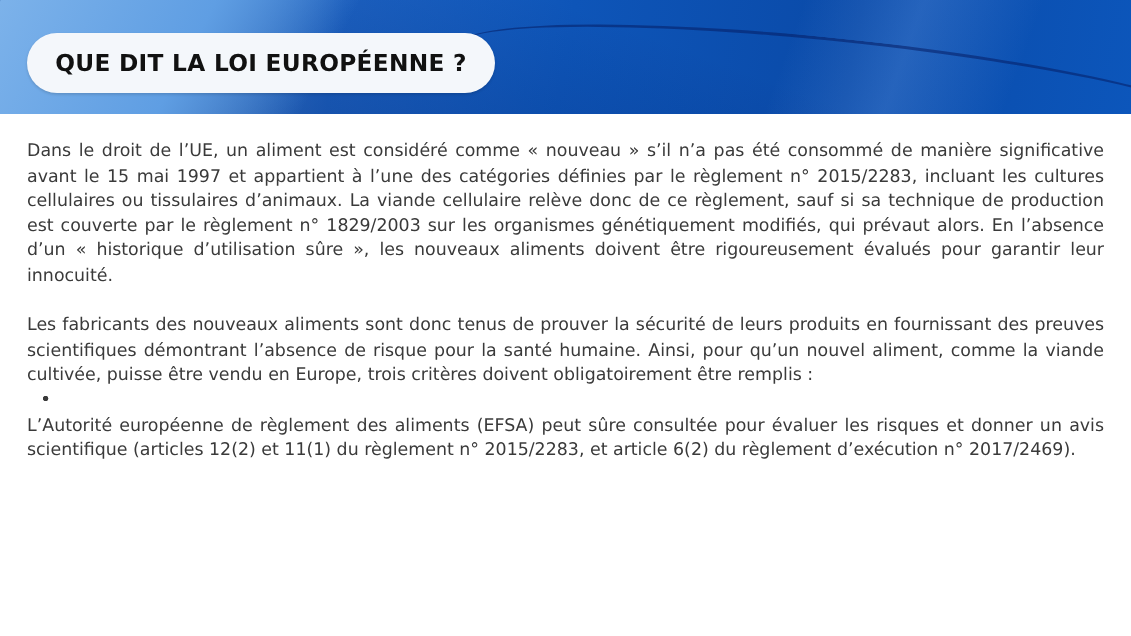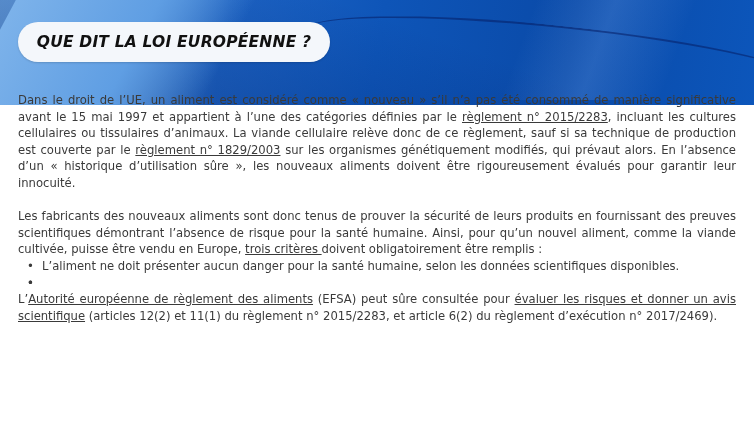--- a/index.html
+++ b/index.html
@@ -4,26 +4,25 @@
 <style>
   html, body { margin: 0; padding: 0; }
   body {
     width: 754px; height: 424px; overflow: hidden;
     background: #ffffff;
     font-family: "DejaVu Sans", sans-serif;
     color: #3a3a3a;
     position: relative;
   }
   .banner {
-    position: absolute; left: 0; top: 0; width: 754px; height: 105px;
+    position: absolute; left: 0; top: 0; width: 754px; height: 76px;
     background:
       linear-gradient(200deg, rgba(0,30,110,0.0) 40%, rgba(0,25,90,0.35) 100%),
       linear-gradient(100deg, #6aa5e4 0%, #4f8fdc 16%, #1d63c4 30%, #0e55b8 50%, #0a4aa8 75%, #0c56bb 100%);
     overflow: hidden;
-    font-style: italic;
   }
   .banner .left-light {
     position: absolute; left: -40px; top: 0; width: 240px; height: 100%;
     background: linear-gradient(90deg, #7cb2ea 0%, #5f9ee3 60%, rgba(95,158,227,0) 100%);
     transform: skewX(-28deg); transform-origin: bottom left;
   }
   .banner .wave {
     position: absolute; left: 300px; top: 26px; width: 520px; height: 80px;
     border-top: 2px solid rgba(6,30,100,0.55);
     border-radius: 50% 50% 0 0 / 40% 40% 0 0;
@@ -49,21 +48,21 @@
     color: #111111;
     white-space: nowrap;
   }
   .content {
     position: absolute; left: 18px; top: 92px; width: 718px;
     font-size: 11.6px;
     line-height: 16.6px;
     text-align: justify;
   }
   .content p { margin: 0 0 16.6px 0; }
-  .content u, .link { text-decoration: underline; color: #3a3a3a; }
+  .content u, .link { color: #3a3a3a; }
   .criteria { list-style: none; margin: 0 0 16.6px 0; padding: 0; }
   .criteria li { position: relative; padding-left: 24px; }
   .criteria li .bullet {
     position: absolute; left: 9px; top: 0;
   }
 </style>
 </head>
 <body>
 
 <div class="banner">
@@ -74,19 +73,19 @@
     <span class="pill-title">QUE DIT LA LOI EUROPÉENNE ?</span>
   </div>
 </div>
 
 <div class="content">
   <p><span>Dans le droit de l’UE, un aliment est considéré comme « nouveau » s’il n’a pas été consommé de manière significative avant le 15 mai 1997 et appartient à l’une des catégories définies par le </span><a class="link">règlement n° 2015/2283</a><span>, incluant les cultures cellulaires ou tissulaires d’animaux. La viande cellulaire relève donc de ce règlement, sauf si sa technique de production est couverte par le </span><a class="link">règlement n° 1829/2003</a><span> sur les organismes génétiquement modifiés, qui prévaut alors. En l’absence d’un « historique d’utilisation sûre », les nouveaux aliments doivent être rigoureusement évalués pour garantir leur innocuité.</span></p>
 
   <p style="margin-bottom:0"><span>Les fabricants des nouveaux aliments sont donc tenus de prouver la sécurité de leurs produits en fournissant des preuves scientifiques démontrant l’absence de risque pour la santé humaine. Ainsi, pour qu’un nouvel aliment, comme la viande cultivée, puisse être vendu en Europe, </span><a class="link">trois critères </a><span>doivent obligatoirement être remplis :</span></p>
 
   <ul class="criteria">
-    <li><span class="bullet">•</span><span> L’aliment ne doit présenter aucun danger pour la santé humaine, selon les données scientifiques disponibles.</span></li>
+    <li><span class="bullet">•</span></li>
     <li><span class="bullet">•</span></li>
     <li><span class="bullet">•</span></li>
   </ul>
 
   <p><span>L’</span><a class="link">Autorité européenne de règlement des aliments</a><span> (EFSA) peut sûre consultée pour </span><a class="link">évaluer les risques et donner un avis scientifique</a><span> (articles 12(2) et 11(1) du règlement n° 2015/2283, et article 6(2) du règlement d’exécution n° 2017/2469).</span></p>
 </div>
 
 </body></html>

